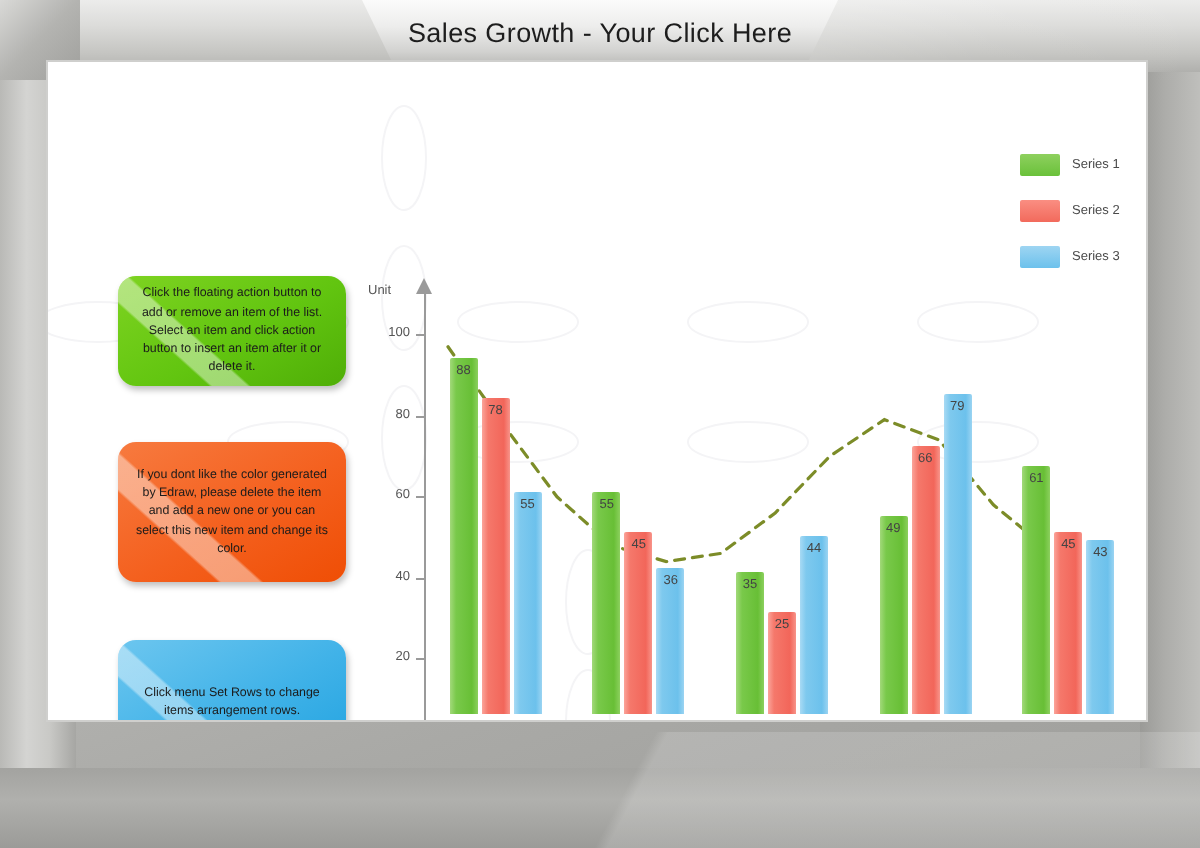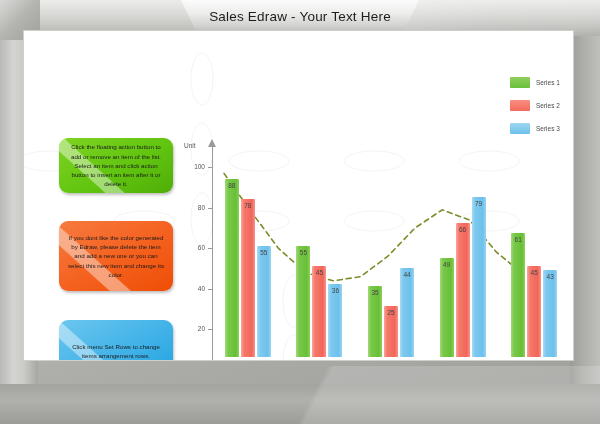--- a/index.html
+++ b/index.html
@@ -129,21 +129,21 @@
 <div id="frame">
   <div class="bevel-left"></div>
   <div class="bevel-right"></div>
   <div class="bevel-top"></div>
   <div class="bevel-bottom"></div>
   <div class="corner-dark"></div>
   <div class="sheen"></div>
   <div class="sheen2"></div>
 
   <div id="title-tab">
-    <span id="title-text">Sales Edraw - Your Text Here</span>
+    <span id="title-text">Sales Growth - Your Click Here</span>
   </div>
 
   <div id="canvas">
 
     <svg id="watermarks" viewBox="0 0 549 329" xmlns="http://www.w3.org/2000/svg">
       <g fill="none" stroke="#f4f4f6" stroke-width="1">
         <ellipse cx="178" cy="48" rx="11" ry="26"></ellipse>
         <ellipse cx="178" cy="118" rx="11" ry="26"></ellipse>
         <ellipse cx="178" cy="188" rx="11" ry="26"></ellipse>
         <ellipse cx="120" cy="130" rx="30" ry="10"></ellipse>

